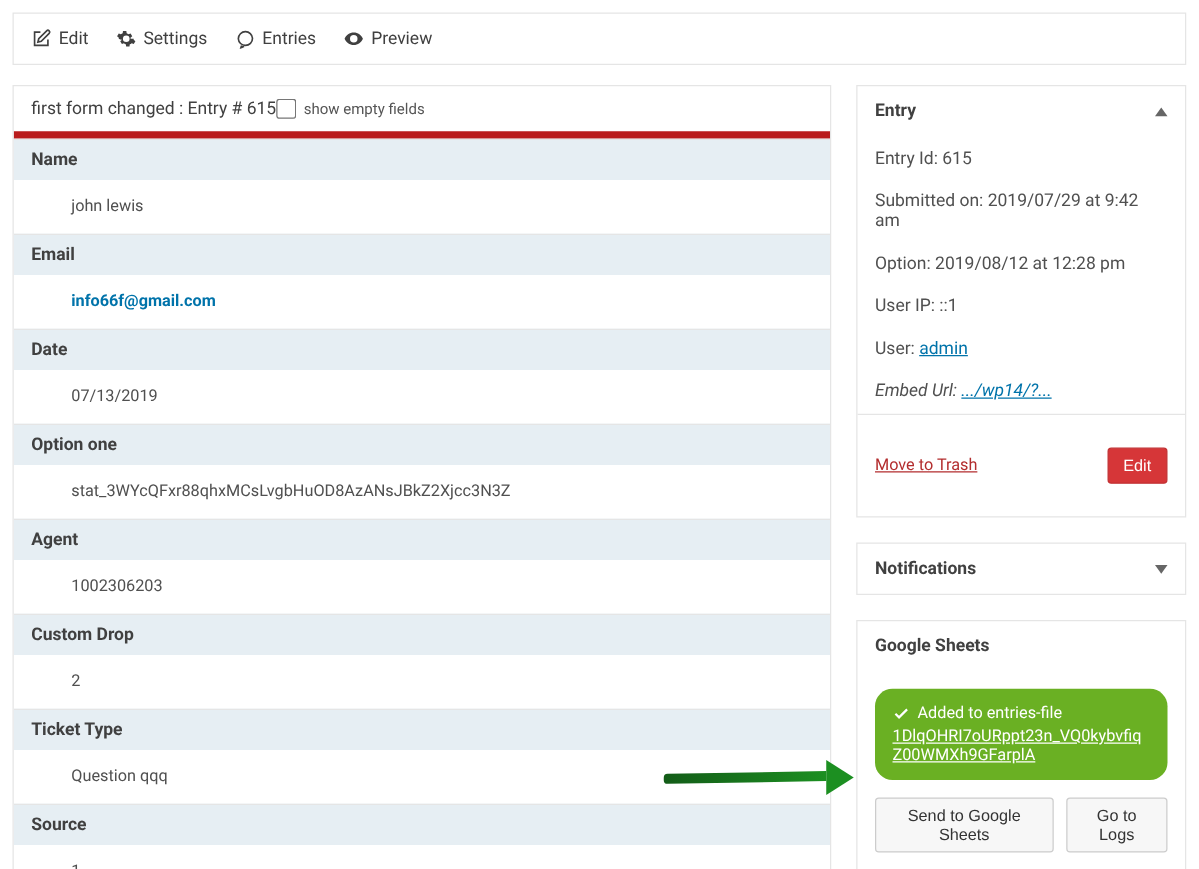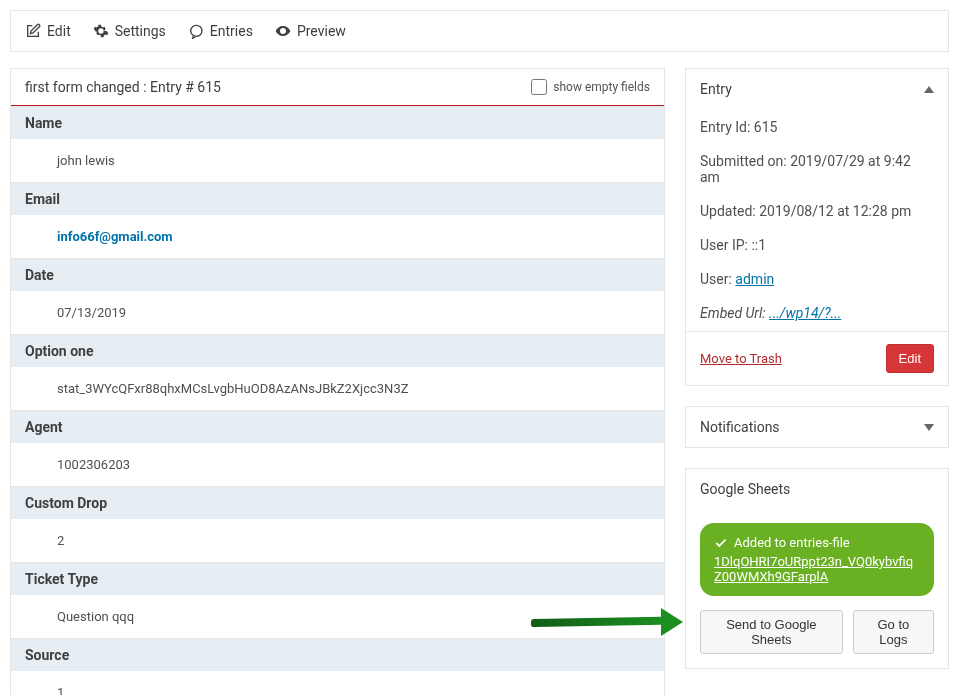--- a/index.html
+++ b/index.html
@@ -30,26 +30,25 @@
   .topbar-item svg { width: 16px; height: 16px; }
   .layout { display: flex; gap: 20px; }
   .left-col { width: 655px; }
   .right-col { width: 264px; }
   .main-card {
     border: 1px solid #e5e5e5;
     overflow: hidden;
   }
   .entry-header {
     display: flex;
-    justify-content: space-between;
     align-items: center;
     padding: 10px 14px;
     font-size: 14px;
     color: #404040;
-    border-bottom: 1px solid #b91c1c;
+    border-bottom: 6px solid #b91c1c;
   }
   .show-empty {
     display: inline-flex;
     align-items: center;
     gap: 6px;
     font-size: 12px;
     color: #555;
     cursor: pointer;
   }
   .show-empty input {
@@ -72,35 +71,35 @@
   .field-value a { color: #0073aa; text-decoration: none; font-weight: bold; }
   .sidebox {
     border: 1px solid #e5e5e5;
     margin-bottom: 20px;
   }
   .sidebox-header {
     display: flex;
     justify-content: space-between;
     align-items: center;
     padding: 12px 14px;
-    font-weight: normal;
+    font-weight: bold;
     font-size: 14px;
     color: #404040;
     cursor: pointer;
   }
   .sidebox-body {
     padding: 10px 14px 10px 14px;
     font-size: 14px;
     color: #505050;
   }
   .sidebox-body p { margin: 0 0 18px 0; }
   .sidebox-body a { color: #0073aa; text-decoration: underline; }
   .sidebox-footer {
     border-top: 1px solid #e5e5e5;
-    padding: 12px 14px;
+    padding: 26px 14px;
     display: flex;
     justify-content: space-between;
     align-items: center;
   }
   .trash-link { color: #b32d2e; text-decoration: underline; cursor:pointer; }
   .btn {
     display: inline-block;
     padding: 6px 12px;
     border: 1px solid #ccc;
     background: #f7f7f7;
@@ -238,21 +237,21 @@
   <div class="right-col">
 
     <div class="sidebox">
       <div class="sidebox-header">
         <span>Entry</span>
         <span class="triangle-up"></span>
       </div>
       <div class="sidebox-body">
         <p><span>Entry Id:</span> <span>615</span></p>
         <p><span>Submitted on:</span> <span>2019/07/29 at 9:42 am</span></p>
-        <p><span>Updated:</span> <span>2019/08/12 at 12:28 pm</span></p>
+        <p><span>Option:</span> <span>2019/08/12 at 12:28 pm</span></p>
         <p><span>User IP:</span> <span>::1</span></p>
         <p><span>User:</span> <a href="#">admin</a></p>
         <p style="margin-bottom:0;font-style:italic;"><span>Embed Url:</span> <a href="#">.../wp14/?...</a></p>
       </div>
       <div class="sidebox-footer">
         <a class="trash-link">Move to Trash</a>
         <button class="btn btn-red">Edit</button>
       </div>
     </div>
 

